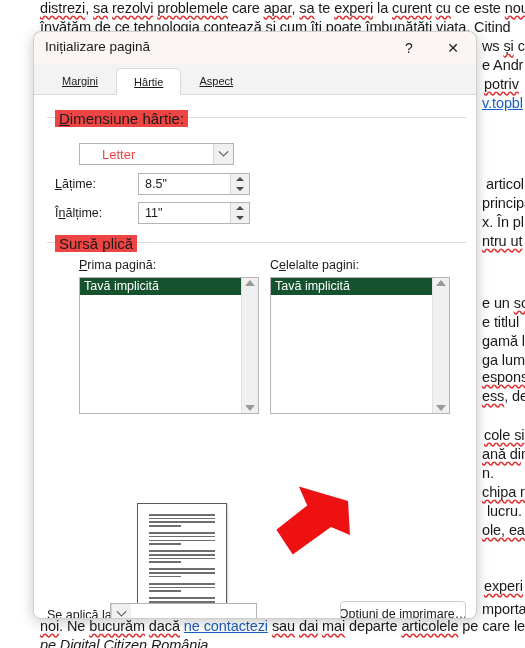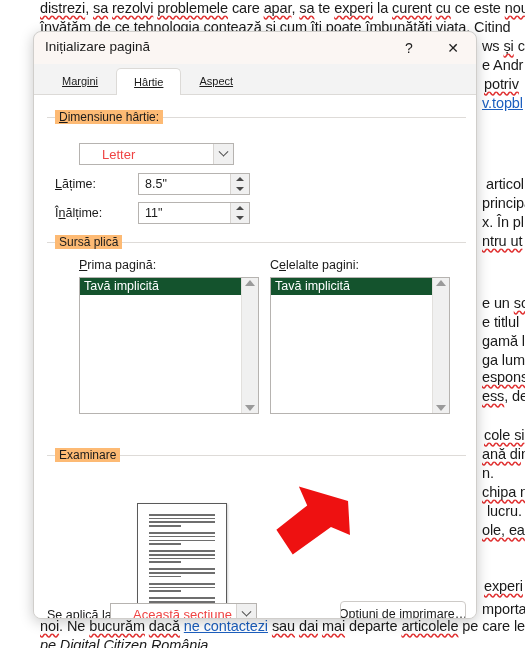--- a/index.html
+++ b/index.html
@@ -99,23 +99,23 @@
     background: #ffffff;
     height: 524px;
     padding: 0;
   }
 
   .group {
     position: absolute;
   }
   .group-label {
     position: absolute; top: -7px; left: 8px;
-    background: #fdba74;
+    background: #ef4444;
     padding: 0 4px;
-    font-size: 12px; color: #1b1b1b;
+    font-size: 15px; color: #1b1b1b;
   }
   .group-line {
     position: absolute; top: 0; left: 0; right: 0;
     border-top: 1px solid #dedbd8;
   }
 
   .fld-label {
     position: absolute;
     font-size: 12.5px; color: #1b1b1b;
   }
@@ -388,24 +388,20 @@
     <div class="listbox" style="left:236px; top:182px; width:180px; height:137px;">
       <div class="items">
         <div class="item sel">Tavă implicită</div>
       </div>
       <div class="lb-scroll">
         <div class="sb-up"></div>
         <div class="sb-dn"></div>
       </div>
     </div>
 
-    <div class="group" style="left:13px; top:360px; width:419px; height:145px;">
-      <div class="group-line"></div>
-      <div class="group-label">Examinare</div>
-    </div>
 
     <div id="preview-page">
       <div class="pl"></div>
         <div class="pl"></div>
         <div class="pl"></div>
         <div class="pl short"></div>
       <div class="pl"></div>
         <div class="pl"></div>
         <div class="pl"></div>
         <div class="pl short"></div>
@@ -424,21 +420,20 @@
         <div class="pl short"></div>
       <div class="pl"></div>
         <div class="pl"></div>
     </div>
 
     <div class="fld-label" style="left:13px; top:513px;">
       Se <span class="u">a</span>plică la:
     </div>
 
     <div class="combo" style="left:76px; top:508px; width:147px;">
-      <div class="val">Această secțiune</div>
       <div class="arrowbox">
           <div class="chev"></div>
         </div>
     </div>
 
     <div class="btn" style="left:306px; top:506px; width:126px; height:26px;">Opțiuni de imprimare…</div>
 
     <div id="dropdown-wrap" style="left:0; top:508px;">
       
       

